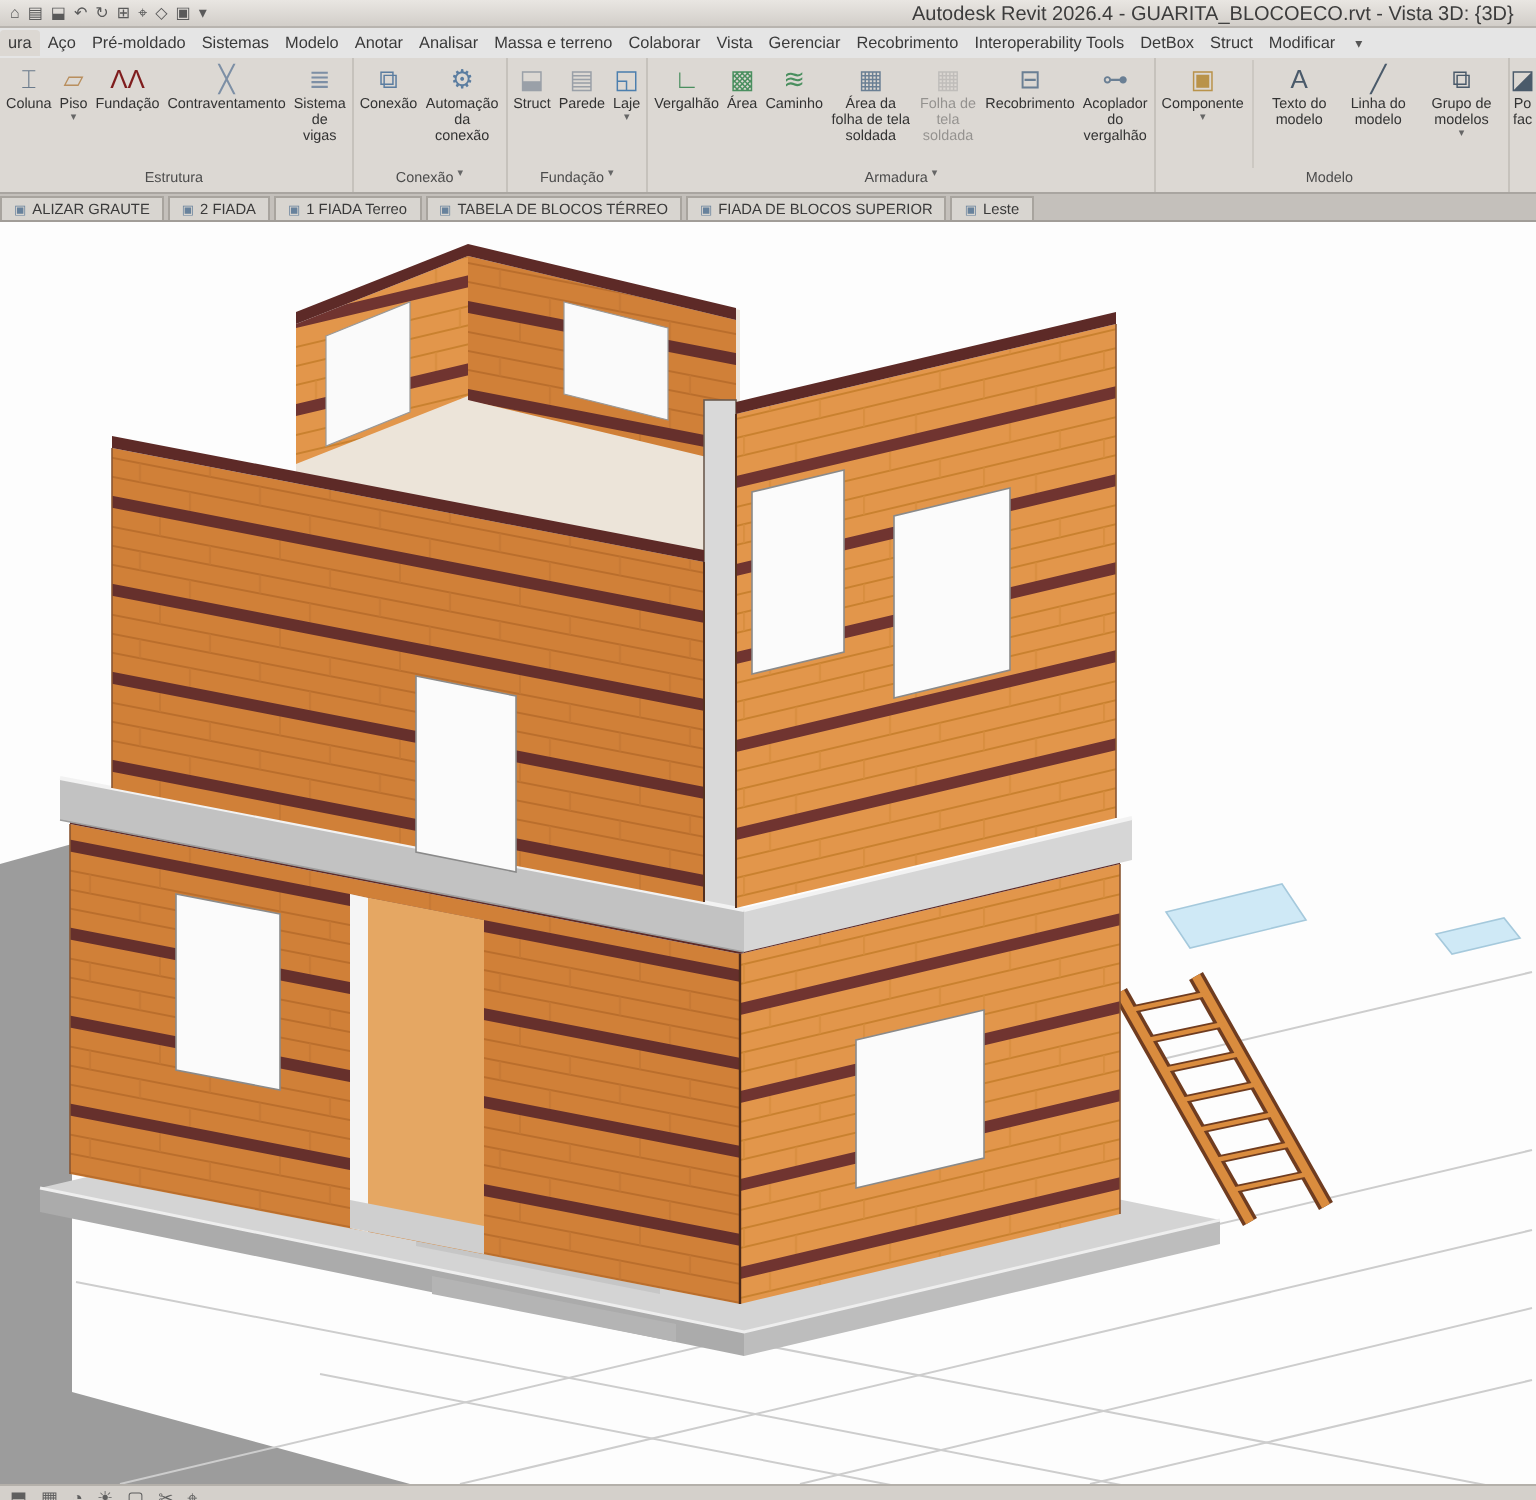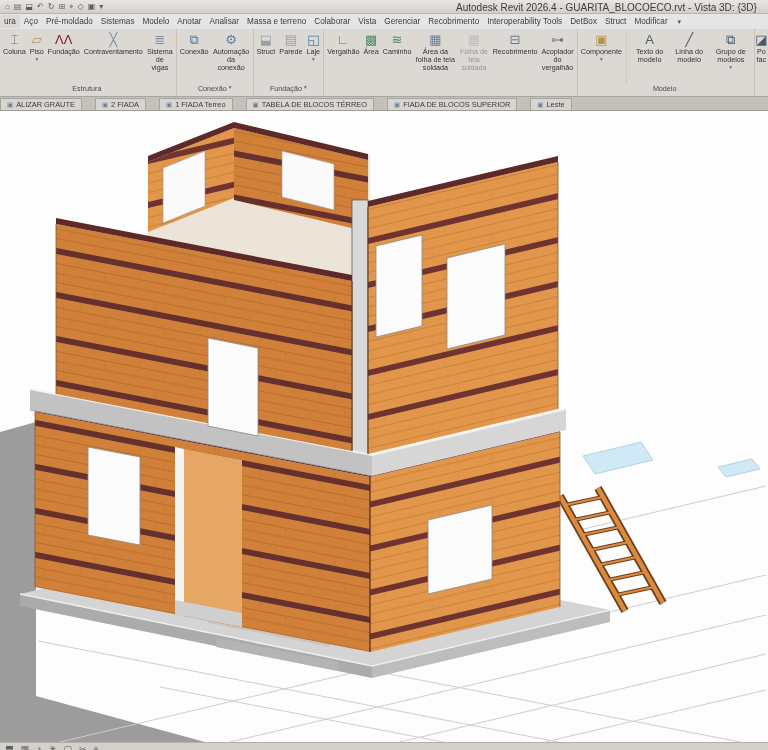--- a/index.html
+++ b/index.html
@@ -19,21 +19,21 @@
   .panel{display:flex;flex-direction:column;border-right:1px solid #c6c2bc;padding:1px 1px 0;box-sizing:border-box}
   .pbtns{flex:1 1 auto;display:flex;align-items:stretch;justify-content:center}
   .rbtn{display:flex;flex-direction:column;align-items:center;padding:1px 2px 0;max-width:60px}
   .rbtn .ic{height:17px;font-size:13px;line-height:17px;text-align:center}
   .rbtn .lbl{font-size:7.2px;line-height:1.12;text-align:center;color:#333}
   .rbtn .dd{font-size:5.5px;color:#666;line-height:6px}
   .rbtn.disabled{opacity:.42}
   .plabel{height:12px;display:flex;align-items:flex-start;justify-content:center;gap:2px;font-size:7.2px;color:#4c4c4c}
   .plabel .pa{font-size:5.5px;color:#666}
   .cutpanel{width:17px;overflow:hidden;border-right:none}
-  .viewtabs{height:14px;background:#c4c0bb;border-bottom:1px solid #a19d98;display:flex;align-items:flex-end;gap:13px;box-sizing:border-box}
+  .viewtabs{height:14px;background:#c4c0bb;border-bottom:1px solid #a19d98;display:flex;align-items:flex-end;gap:2px;box-sizing:border-box}
   .vtab{height:12px;background:#d8d5d0;border:1px solid #a8a49e;border-bottom:none;display:flex;align-items:center;gap:3px;
         padding:0 6px;font-size:7.4px;color:#3a3a3a;white-space:nowrap;box-sizing:border-box}
   .vtab .vic{font-size:6.5px;color:#68829c}
   .viewport{height:631px;position:relative;background:#fdfdfd}
   .viewport svg{position:absolute;left:0;top:0}
   .statusbar{height:8px;background:#d4d0cb;border-top:1px solid #b4b0aa;display:flex;gap:7px;padding-left:5px;
              overflow:hidden;box-sizing:border-box}
   .statusbar span{font-size:9px;line-height:11px;color:#5f5f5f;margin-top:1px}
 </style>
 </head>
@@ -169,20 +169,24 @@
         <div class="lbl">Folha de tela soldada</div>
       </div>
       <div class="rbtn">
         <div class="ic" style="color:#6a7f94">⊟</div>
         <div class="lbl">Recobrimento</div>
       </div>
       <div class="rbtn">
         <div class="ic" style="color:#6a7f94">⊶</div>
         <div class="lbl">Acoplador do vergalhão</div>
       </div>
+    </div>
+    <div class="plabel">
+      <span>Armadura</span>
+      <span class="pa">▾</span>
     </div>
   </div>
 
   <div class="panel">
     <div class="pbtns">
       <div class="rbtn" style="border-right:1px solid #ccc8c2;padding-right:4px;margin-right:3px">
         <div class="ic" style="color:#b9934a">▣</div>
         <div class="lbl">Componente</div>
         <div class="dd">▾</div>
       </div>

